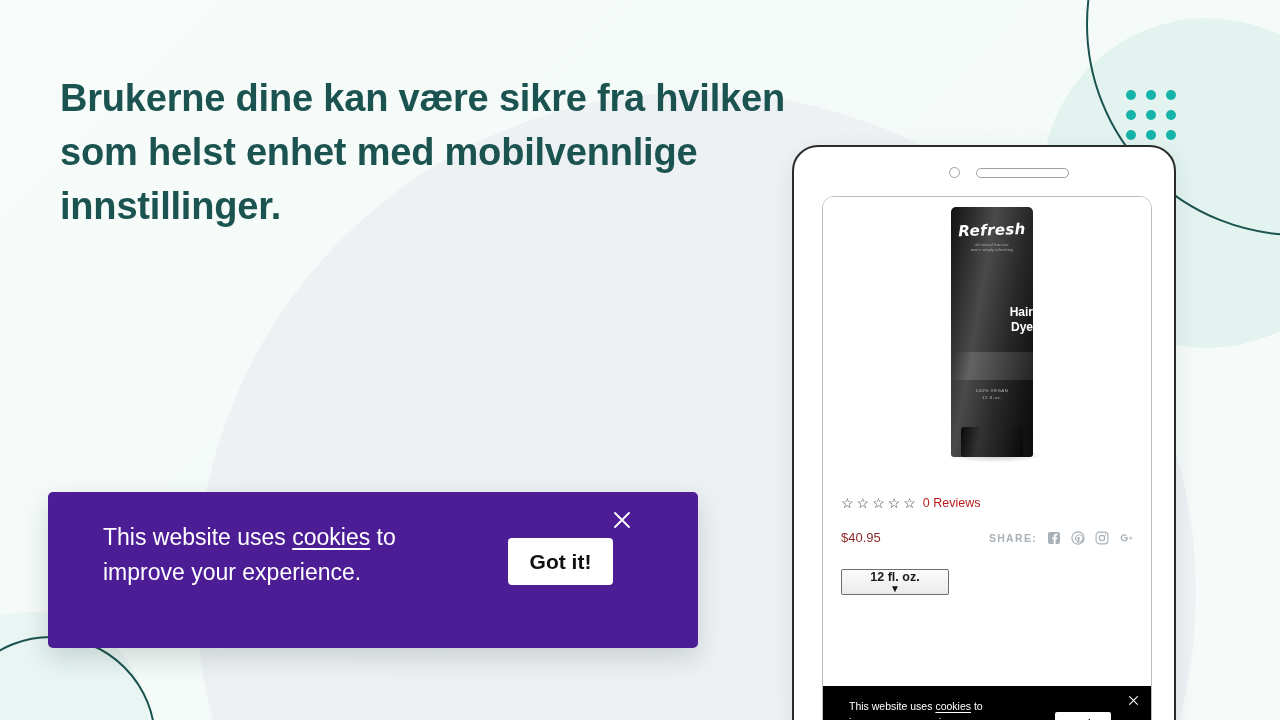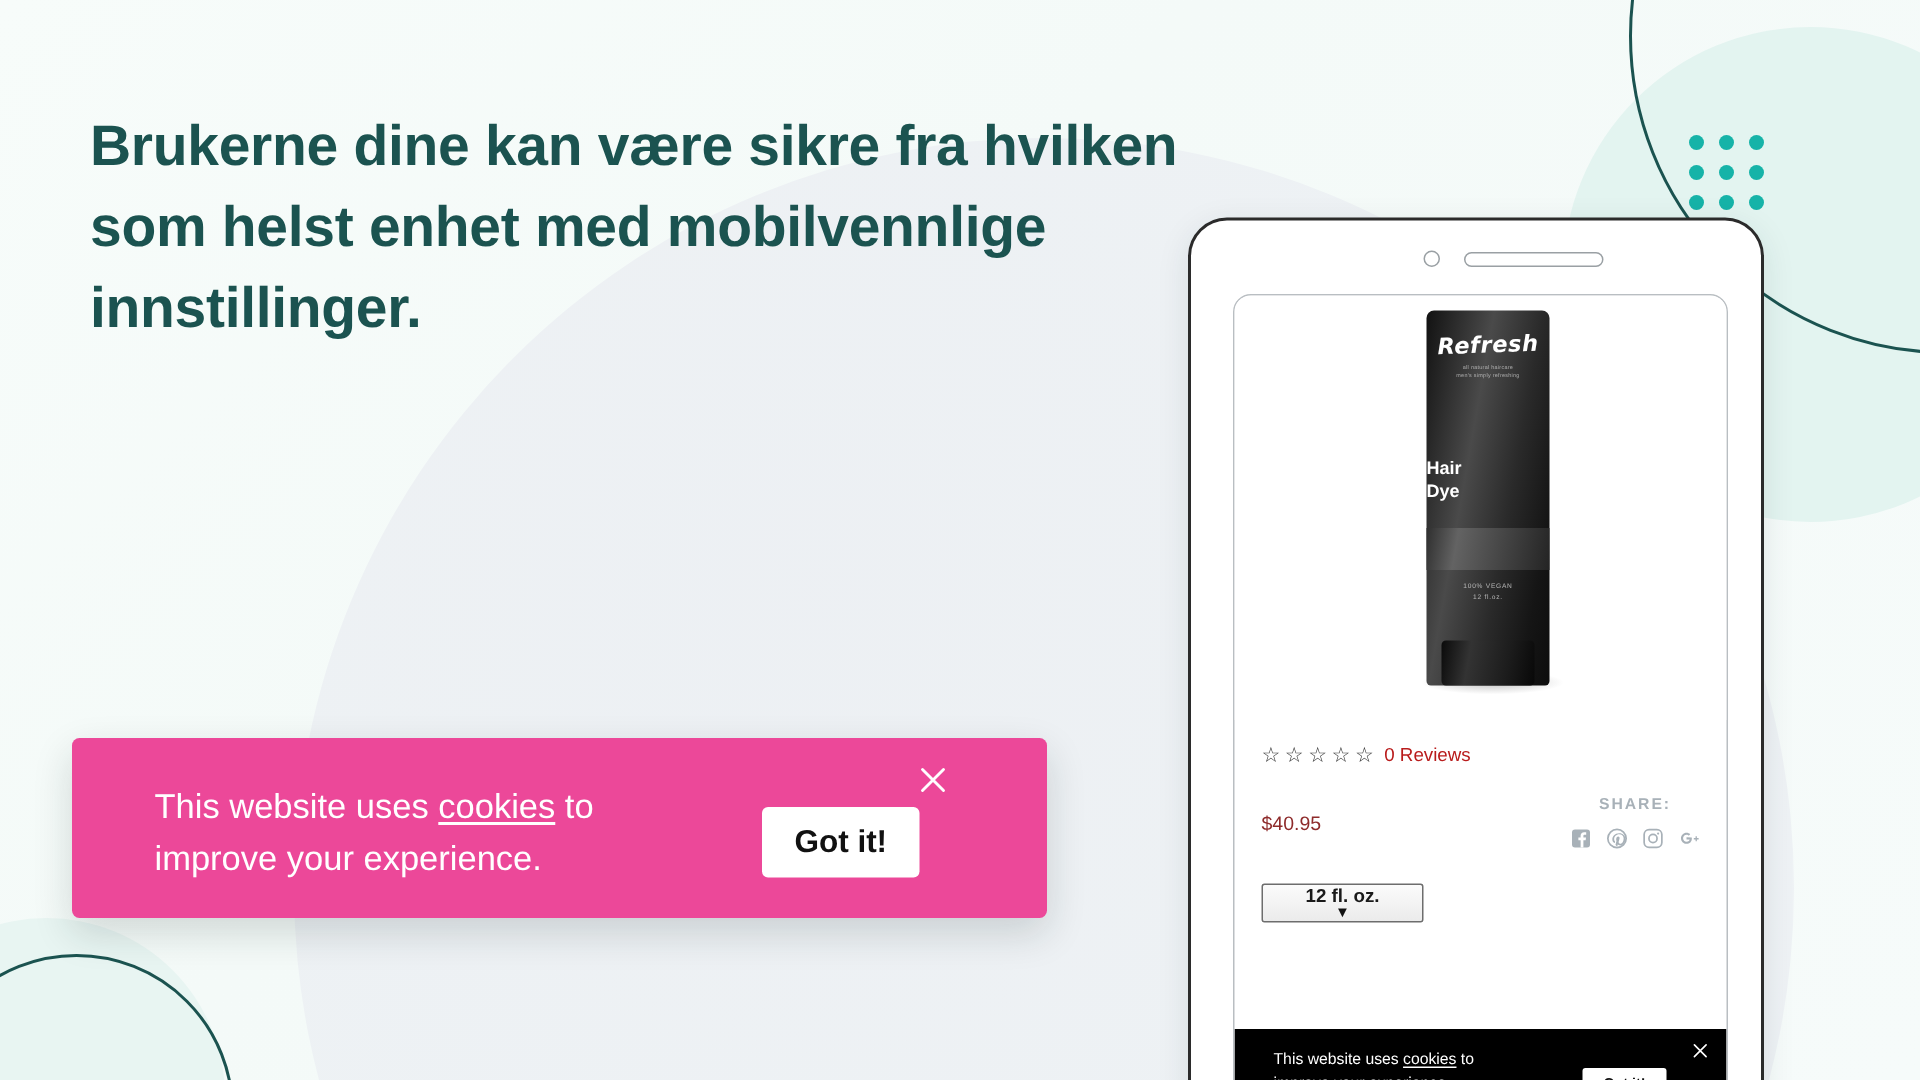--- a/index.html
+++ b/index.html
@@ -105,22 +105,22 @@
     letter-spacing: -0.2px;
     margin-left: 12px;
   }
 
   
   .cookie-banner {
     position: absolute;
     left: 48px;
     top: 492px;
     width: 650px;
-    height: 120px;
-    background: #ec4899;
+    height: 156px;
+    background: #4c1d95;
     border-radius: 5px;
     box-shadow: 0 10px 26px rgba(20,40,40,0.16);
   }
   .cookie-text {
     position: absolute;
     left: 55px;
     top: 28px;
     width: 380px;
     color: #ffffff;
     font-size: 23px;
@@ -253,21 +253,21 @@
     color: rgba(255,255,255,0.55);
     font-size: 3.6px;
     line-height: 5.4px;
     letter-spacing: 0.2px;
   }
   .tube-name {
     position: absolute;
     left: 0;
     top: 98px;
     width: 100%;
-    text-align: left;
+    text-align: right;
     color: #ffffff;
     font-size: 12px;
     line-height: 15px;
     font-weight: 700;
   }
   .tube-band {
     position: absolute;
     left: 0;
     top: 145px;
     width: 100%;
@@ -332,21 +332,20 @@
   }
   .price {
     color: #8e2b2b;
     font-size: 13px;
     font-weight: 400;
   }
   .share-group {
     display: flex;
     align-items: center;
     gap: 10px;
-    flex-direction: column;
   }
   .share-label {
     color: #a8b1b8;
     font-size: 10.5px;
     font-weight: 700;
     letter-spacing: 1.3px;
   }
   .share-icons {
     display: flex;
     align-items: center;

